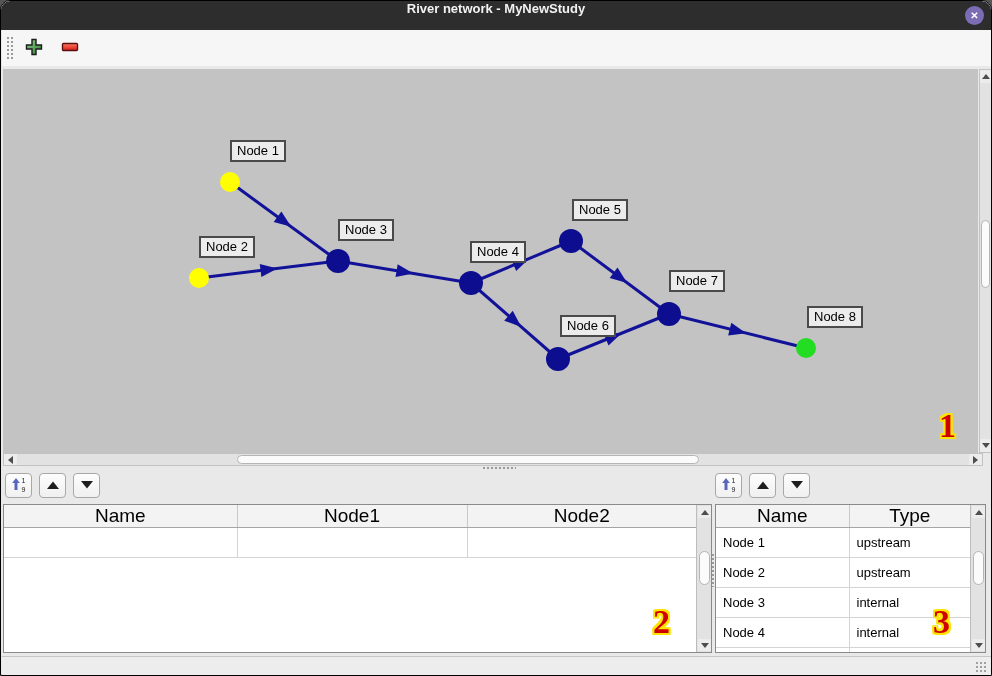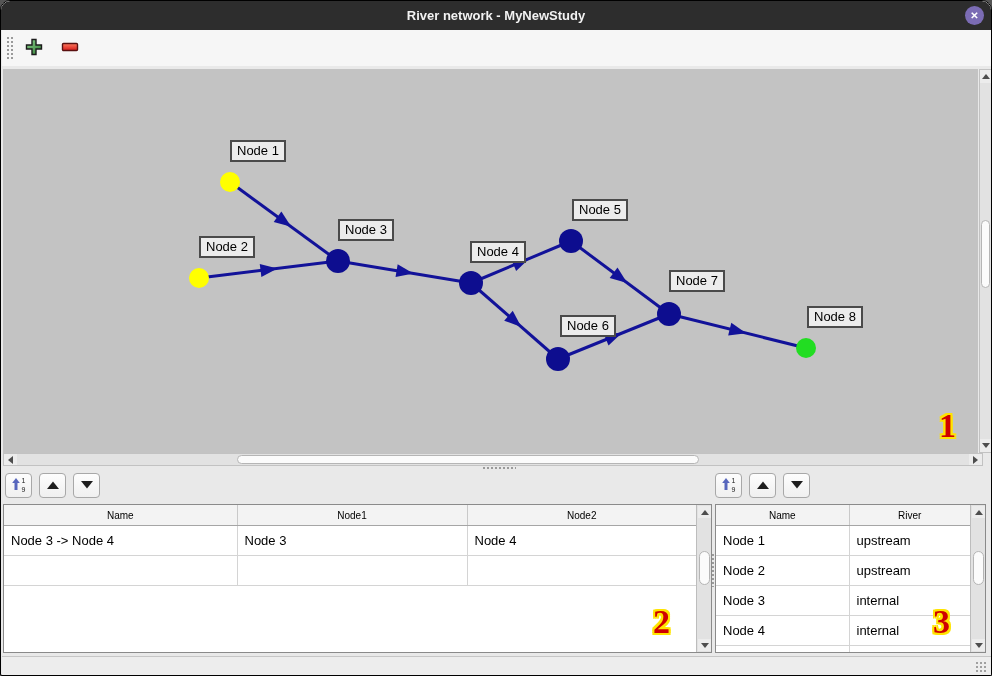--- a/index.html
+++ b/index.html
@@ -3,21 +3,21 @@
 <meta charset="utf-8">
 <style>
   html,body{margin:0;padding:0;background:#555;font-family:"Liberation Sans",sans-serif;}
   .window{
     position:relative;width:992px;height:676px;background:#e9e9e9;
     border:1px solid #000;box-sizing:border-box;border-radius:10px 10px 2px 2px;overflow:hidden;
   }
   
   .titlebar{
     position:absolute;left:0;top:0;width:100%;height:29px;background:#2d2d2d;
-    display:flex;align-items:center;justify-content:center;border-radius:9px 9px 0 0;
+    display:flex;align-items:flex-start;justify-content:center;border-radius:9px 9px 0 0;
   }
   .title{color:#f2f2f2;font-size:13px;font-weight:bold;}
   .closebtn{
     position:absolute;right:7px;top:5px;width:19px;height:19px;border-radius:50%;
     background:#7b6cb4;border:none;color:#fff;font-size:10px;font-weight:bold;
     display:flex;align-items:center;justify-content:center;cursor:pointer;padding:0;
   }
   
   .toolbar{
     position:absolute;left:1px;top:29px;width:990px;height:36px;background:#f6f6f6;
@@ -74,21 +74,21 @@
     cursor:pointer;padding:0;
   }
   .tablebox{
     position:absolute;top:438px;height:149px;background:#fff;border:1px solid #8a8a8a;
     box-sizing:border-box;overflow:hidden;
   }
   .tablebox.left{left:1px;width:709px;}
   .tablebox.right{left:713px;width:271px;}
   table.grid{border-collapse:collapse;table-layout:fixed;}
   table.grid th{
-    height:20px;background:#f3f3f3;font-size:10px;font-weight:normal;color:#000;
+    height:20px;background:#f3f3f3;font-size:19px;font-weight:normal;color:#000;
     border-bottom:1px solid #a5a5a5;border-right:1px solid #c9c9c9;padding:0;text-align:center;
   }
   table.grid td{
     height:29px;font-size:13px;color:#000;background:#fff;
     border-bottom:1px solid #d4d4d4;border-right:1px solid #d4d4d4;padding:0 0 0 7px;
     overflow:hidden;white-space:nowrap;
   }
   table.grid th:last-child,table.grid td:last-child{border-right:none;}
   .tbl-sb{position:absolute;top:0;right:0;width:15px;height:147px;background:#e2e2e2;border-left:1px solid #bdbdbd;box-sizing:border-box;}
   
@@ -257,25 +257,20 @@
           </colgroup>
         <thead>
             <tr>
               <th>Name</th>
               <th>Node1</th>
               <th>Node2</th>
             </tr>
           </thead>
         <tbody>
             <tr>
-              <td>Node 3 -&gt; Node 4</td>
-              <td>Node 3</td>
-              <td>Node 4</td>
-            </tr>
-            <tr>
               <td></td>
               <td></td>
               <td></td>
             </tr>
           </tbody>
       </table>
       <div class="tbl-sb">
         <div class="sb-btn" style="left:1px;top:1px;width:13px;height:12px;">
             <span class="tri tri-up"></span>
           </div>
@@ -290,21 +285,21 @@
 
     <div class="tablebox right">
       <table class="grid" id="nodes-grid" style="width:254px;">
         <colgroup>
             <col style="width:133px">
             <col style="width:121px">
           </colgroup>
         <thead>
             <tr>
               <th>Name</th>
-              <th>River</th>
+              <th>Type</th>
             </tr>
           </thead>
         <tbody>
             <tr>
               <td>Node 1</td>
               <td>upstream</td>
             </tr>
             <tr>
               <td>Node 2</td>
               <td>upstream</td>

